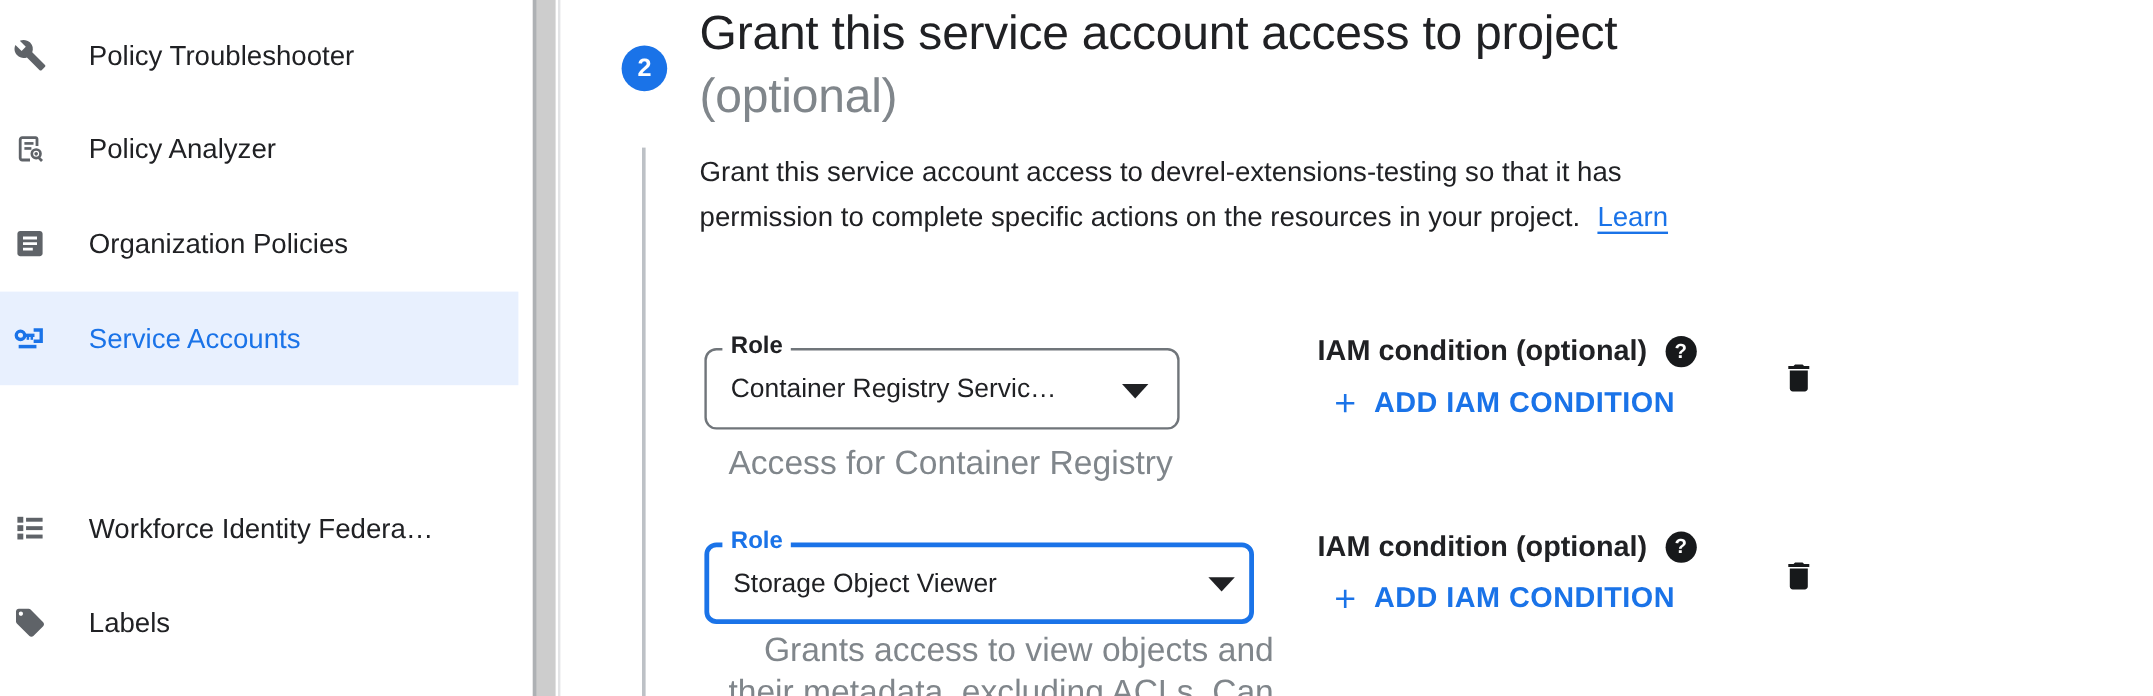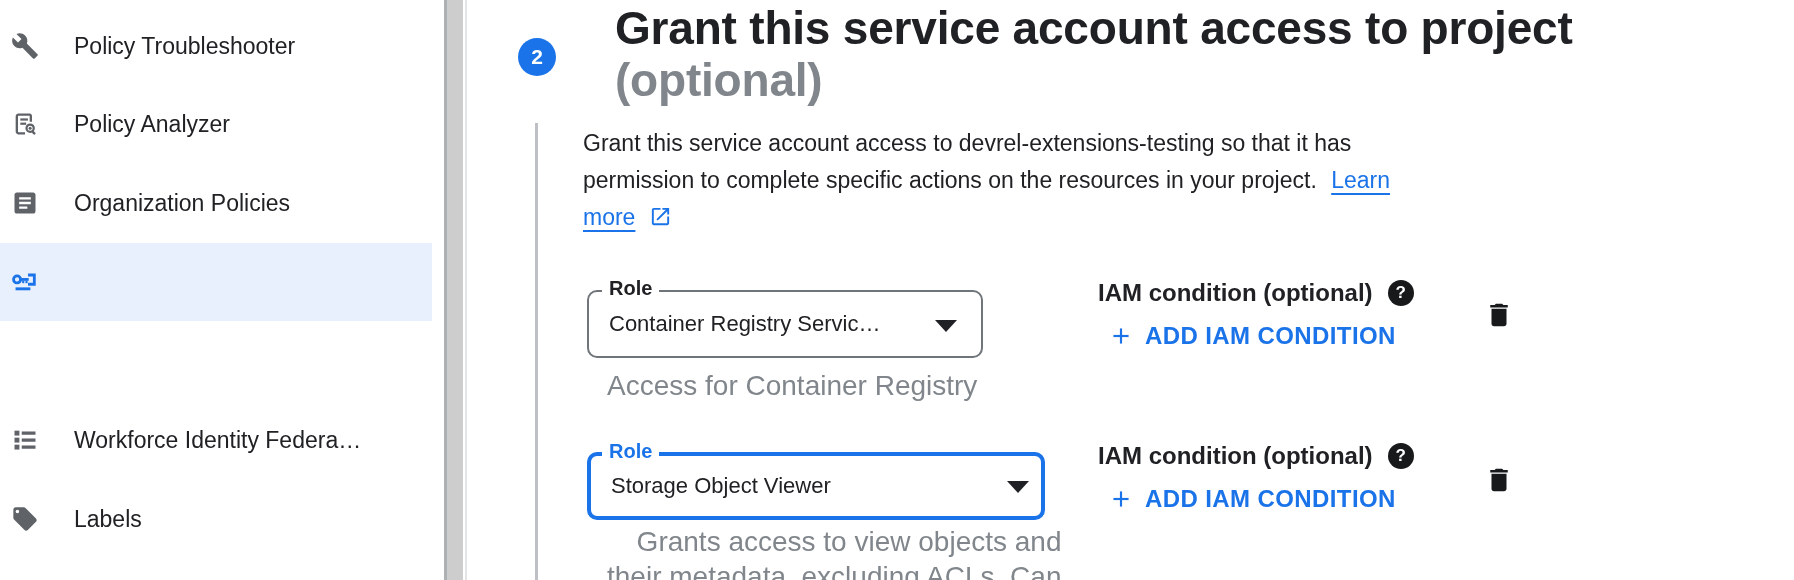--- a/index.html
+++ b/index.html
@@ -32,21 +32,21 @@
   .panel-divider { position: absolute; left: 465px; top: 0; width: 2px; height: 580px; background: #e3e4e6; }
 
   
   .step-circle {
     position: absolute; left: 518px; top: 38px; width: 38px; height: 38px;
     border-radius: 50%; background: #1a73e8; color: #fff;
     font-size: 21px; font-weight: 700; display: flex; align-items: center; justify-content: center;
   }
   .step-connector { position: absolute; left: 535px; top: 123px; width: 3px; height: 457px; background: #bdc1c6; }
 
-  .heading { position: absolute; left: 615px; top: 2px; line-height: 52px; font-size: 46px; font-weight: 700; letter-spacing: -0.2px; }
+  .heading { position: absolute; left: 583px; top: 2px; line-height: 52px; font-size: 40px; font-weight: 400; letter-spacing: -0.2px; }
   .heading .t1 { color: #202124; white-space: nowrap; }
   .heading .t2 { color: #80868b; }
 
   .para { position: absolute; left: 583px; top: 125px; font-size: 23px; color: #202124; }
   .para .pline { line-height: 37px; white-space: nowrap; }
   .para a, .link {
     color: #1a73e8; text-decoration: underline; text-decoration-thickness: 2px;
     text-underline-offset: 5px; cursor: pointer;
   }
   .ext-icon { display: inline-block; vertical-align: -3px; margin-left: 7px; }
@@ -144,20 +144,21 @@
     <span class="ic">
       <svg viewBox="0 0 24 24" fill="#1a73e8">
         <circle cx="5.2" cy="9.8" r="3" fill="none" stroke="#1a73e8" stroke-width="2.4"></circle>
         <rect x="8" y="8.6" width="7.2" height="2.4"></rect>
         <rect x="9.6" y="11" width="1.8" height="2"></rect>
         <rect x="12.4" y="11" width="1.8" height="2"></rect>
         <path d="M14.6 4.8h6.6v10.4h-6.6V12.7h4.2V7.2h-4.2z"></path>
         <rect x="3.9" y="16.6" width="12.7" height="2.5"></rect>
       </svg>
     </span>
+    <span class="lbl">Service Accounts</span>
   </div>
 
 
   <div class="side-item" style="top:401px">
     <span class="ic">
       <svg viewBox="0 0 24 24" fill="#5f6368">
         <rect x="3" y="4" width="4.2" height="4.2"></rect>
           <rect x="9.2" y="4.7" width="11.8" height="2.8"></rect>
         <rect x="3" y="10" width="4.2" height="4.2"></rect>
           <rect x="9.2" y="10.7" width="11.8" height="2.8"></rect>
@@ -191,28 +192,20 @@
     <div class="t1">Grant this service account access to project</div>
     <div class="t2">(optional)</div>
   </div>
 
   <div class="para">
     <div class="pline">Grant this service account access to devrel-extensions-testing so that it has</div>
     <div class="pline">
       <span>permission to complete specific actions on the resources in your project.</span>
       <a style="margin-left:8px">Learn</a>
     </div>
-    <div class="pline">
-      <a>more</a>
-      <span class="ext-icon">
-        <svg width="23" height="23" viewBox="0 0 24 24" fill="#1a73e8">
-            <path d="M19 19H5V5h7V3H5c-1.11 0-2 .9-2 2v14c0 1.1.89 2 2 2h14c1.1 0 2-.9 2-2v-7h-2v7zM14 3v2h3.59l-9.83 9.83 1.41 1.41L19 6.41V10h2V3h-7z"></path>
-          </svg>
-      </span>
-    </div>
   </div>
 
   <div class="role-box normal">
     <span class="role-notch">Role</span>
     <span class="role-value">Container Registry Servic…</span>
     <span class="dd-arrow"></span>
   </div>
   <div class="helper helper1">
     <div class="hline">Access for Container Registry</div>
   </div>

